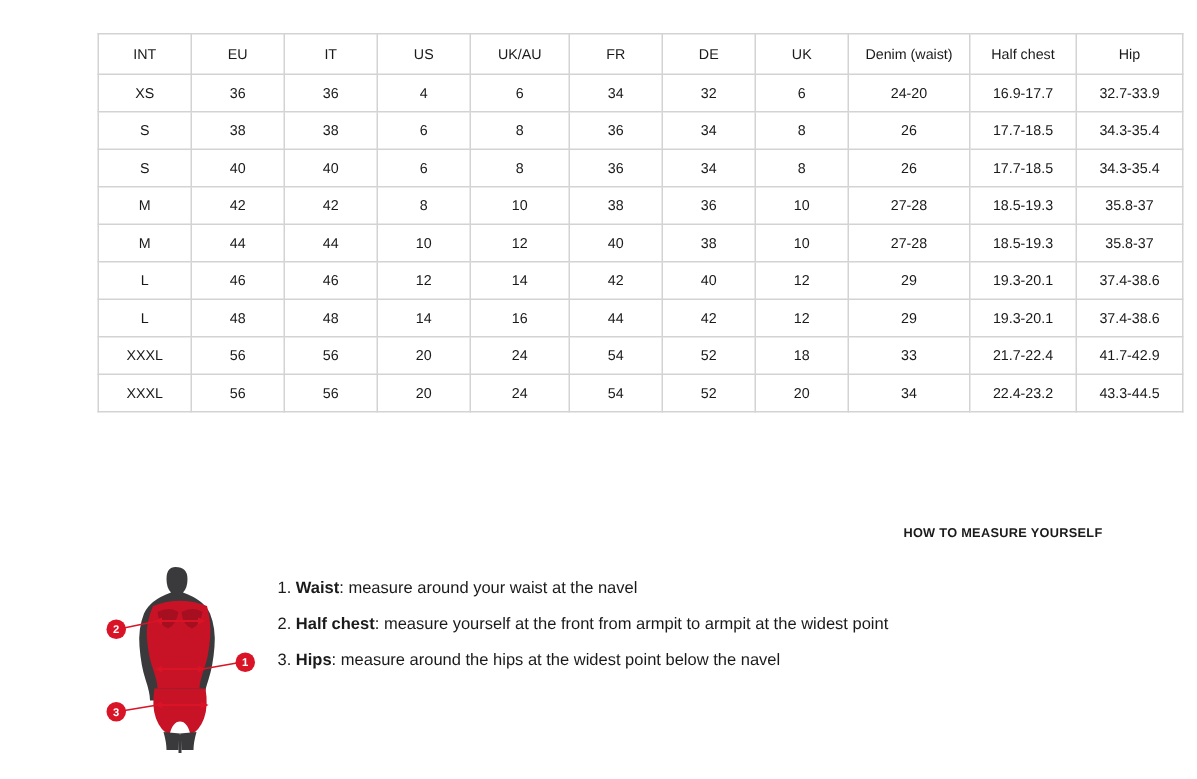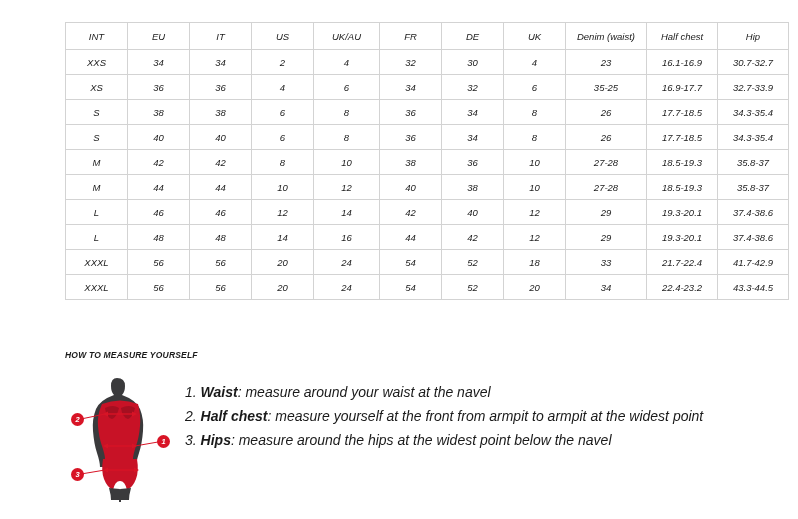--- a/index.html
+++ b/index.html
@@ -12,21 +12,20 @@
     height: 519px;
     font-family: "Liberation Sans", sans-serif;
     color: #1a1a1a;
     position: relative;
     overflow: hidden;
   }
   .page {
     width: 751px;
     height: 519px;
     position: relative;
-    font-style: italic;
   }
   
   .table-wrap {
     position: absolute;
     left: 65px;
     top: 22px;
     width: 668px;
   }
   table.size-table {
     border-collapse: collapse;
@@ -67,37 +66,38 @@
     left: 65px;
     top: 350px;
     width: 670px;
   }
   .measure-title {
     font-size: 8.5px;
     font-weight: bold;
     letter-spacing: 0.2px;
     color: #1a1a1a;
     margin-bottom: 12px;
+    text-align: right;
   }
   .measure-body {
     display: flex;
     flex-direction: row;
     align-items: flex-start;
   }
   .figure-col {
     width: 110px;
     position: relative;
     height: 130px;
   }
   .notes-col {
     padding-top: 14px;
     padding-left: 10px;
   }
   .note {
-    font-size: 14px;
+    font-size: 11px;
     line-height: 13px;
     margin-bottom: 11px;
     color: #1a1a1a;
   }
   .note b { font-weight: bold; }
 
   .badge {
     position: absolute;
     width: 13px;
     height: 13px;
@@ -128,42 +128,29 @@
           <th class="c5">FR</th>
           <th class="c6">DE</th>
           <th class="c7">UK</th>
           <th class="c8">Denim (waist)</th>
           <th class="c9">Half chest</th>
           <th class="c10">Hip</th>
         </tr>
       </thead>
       <tbody>
         <tr>
-          <td>XXS</td>
-          <td>34</td>
-          <td>34</td>
-          <td>2</td>
-          <td>4</td>
-          <td>32</td>
-          <td>30</td>
-          <td>4</td>
-          <td>23</td>
-          <td>16.1-16.9</td>
-          <td>30.7-32.7</td>
-        </tr>
-        <tr>
           <td>XS</td>
           <td>36</td>
           <td>36</td>
           <td>4</td>
           <td>6</td>
           <td>34</td>
           <td>32</td>
           <td>6</td>
-          <td>35-25</td>
+          <td>24-20</td>
           <td>16.9-17.7</td>
           <td>32.7-33.9</td>
         </tr>
         <tr>
           <td>S</td>
           <td>38</td>
           <td>38</td>
           <td>6</td>
           <td>8</td>
           <td>36</td>

